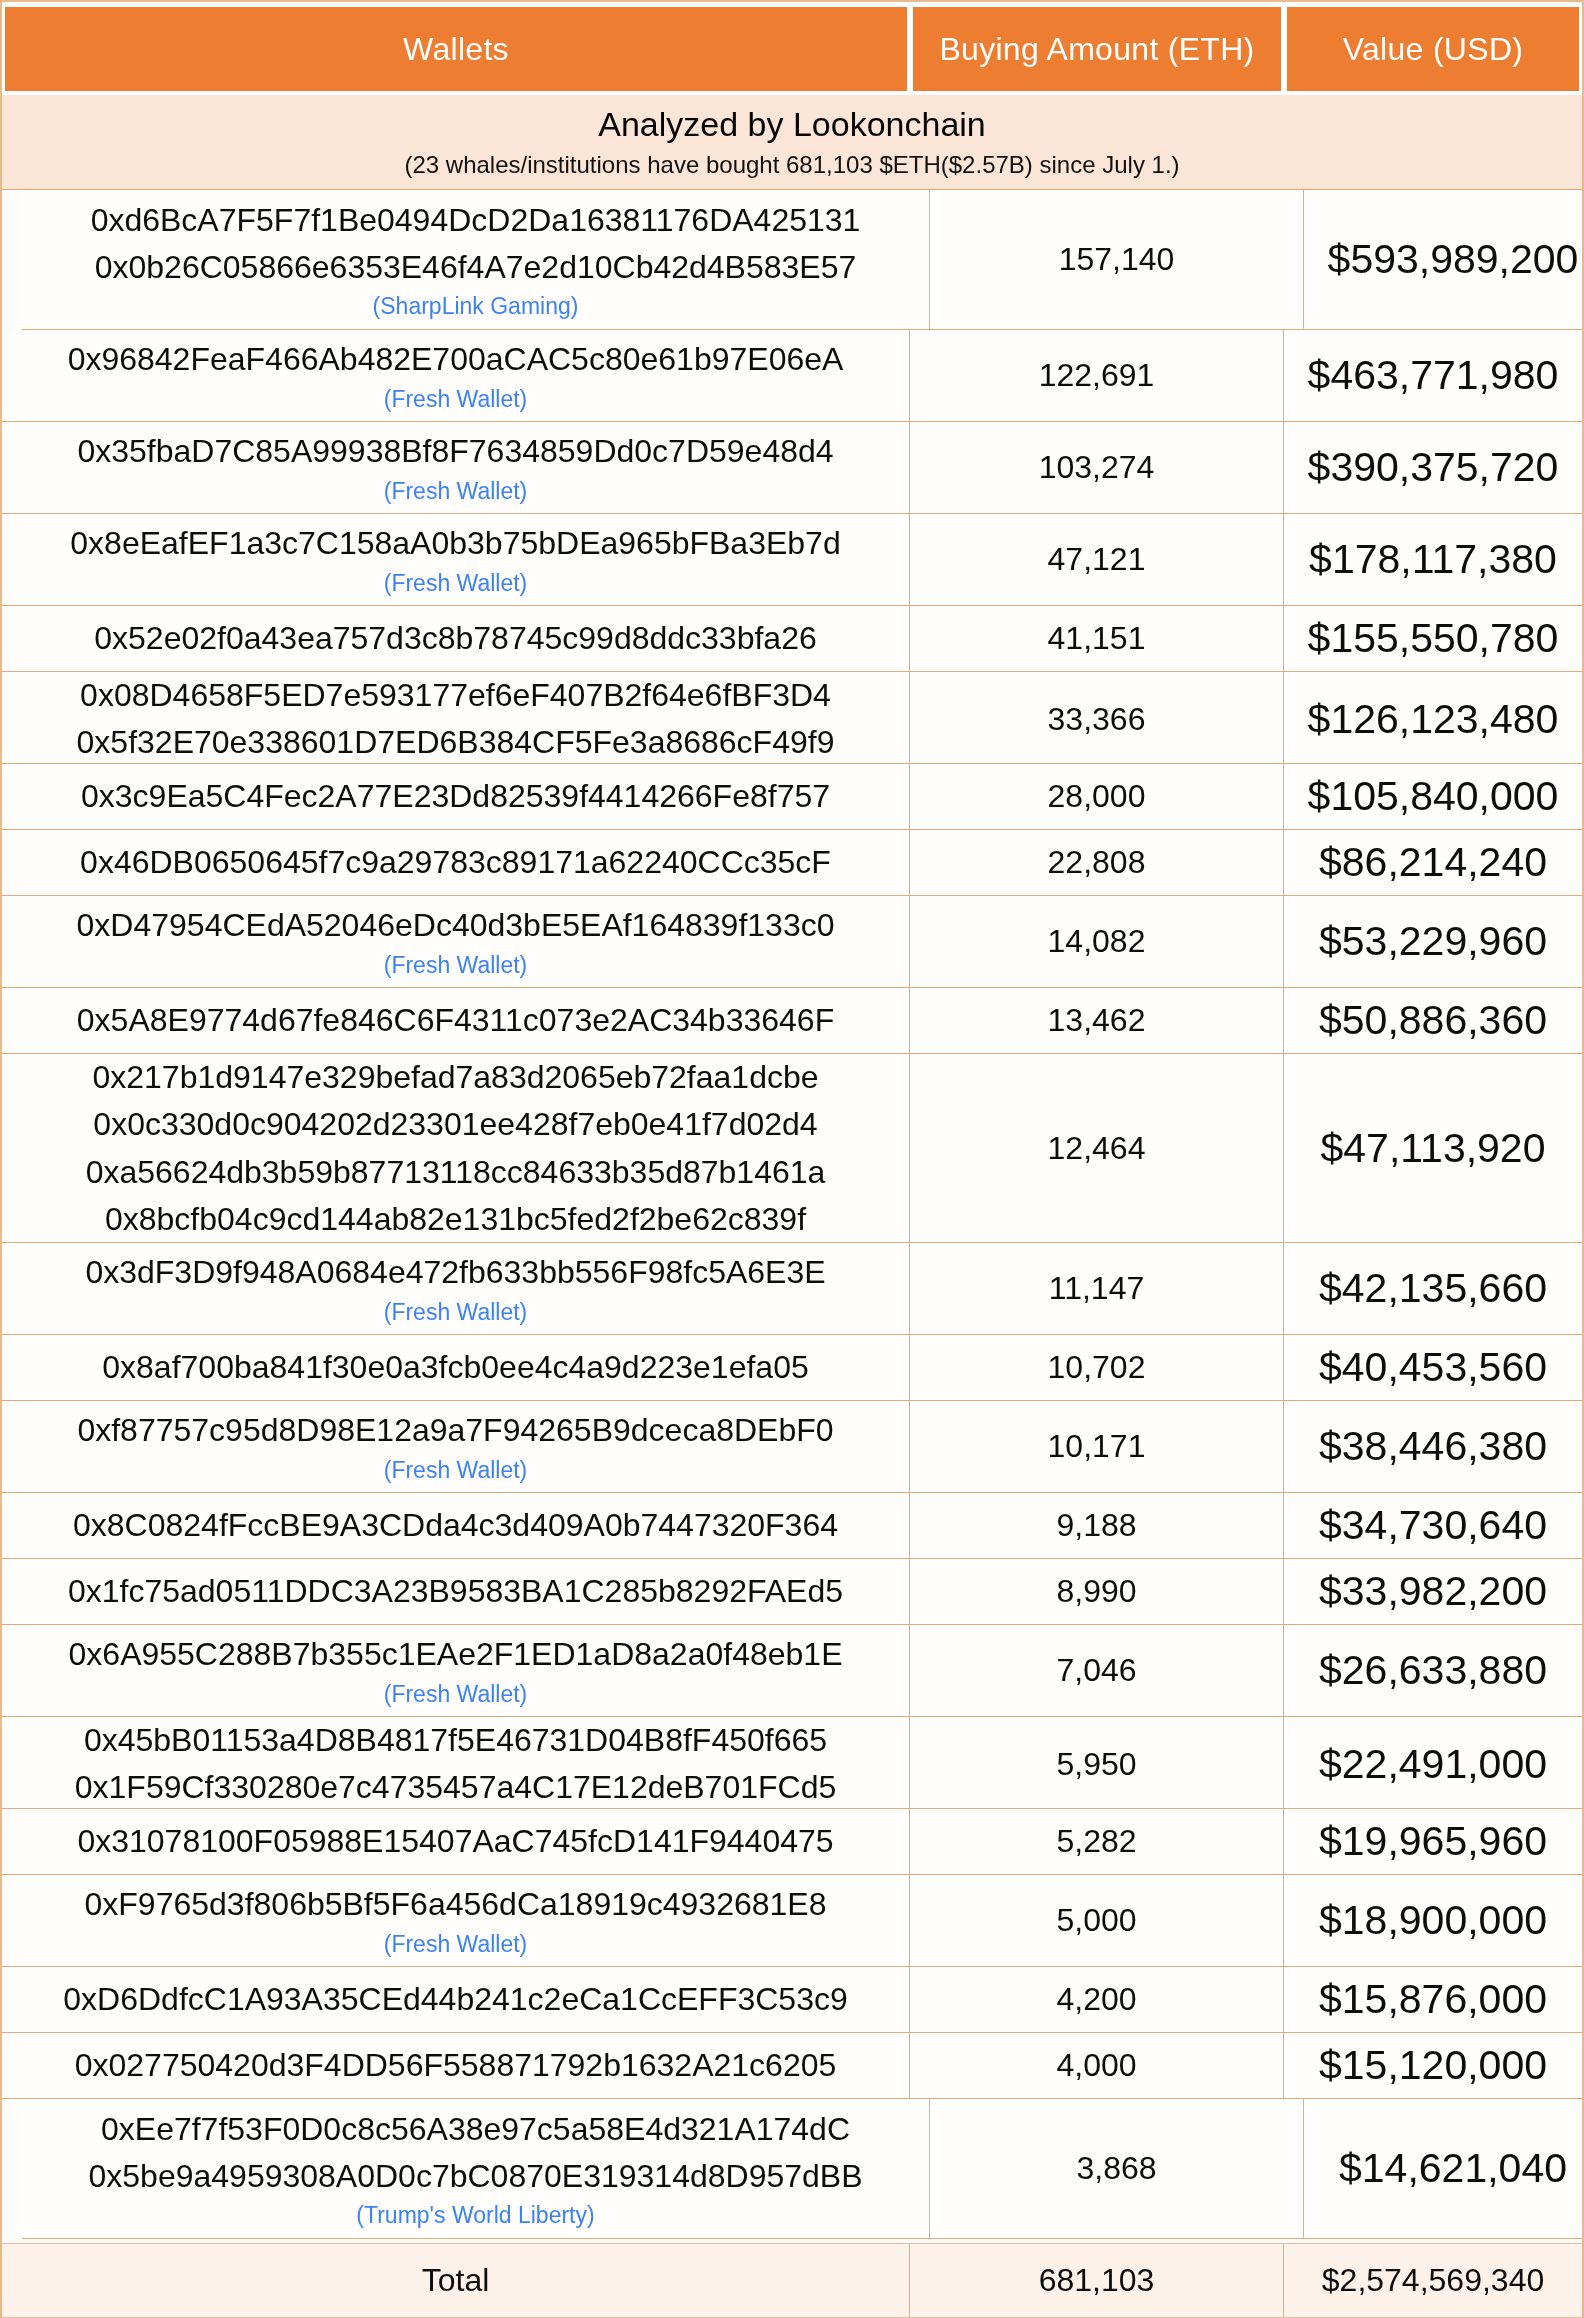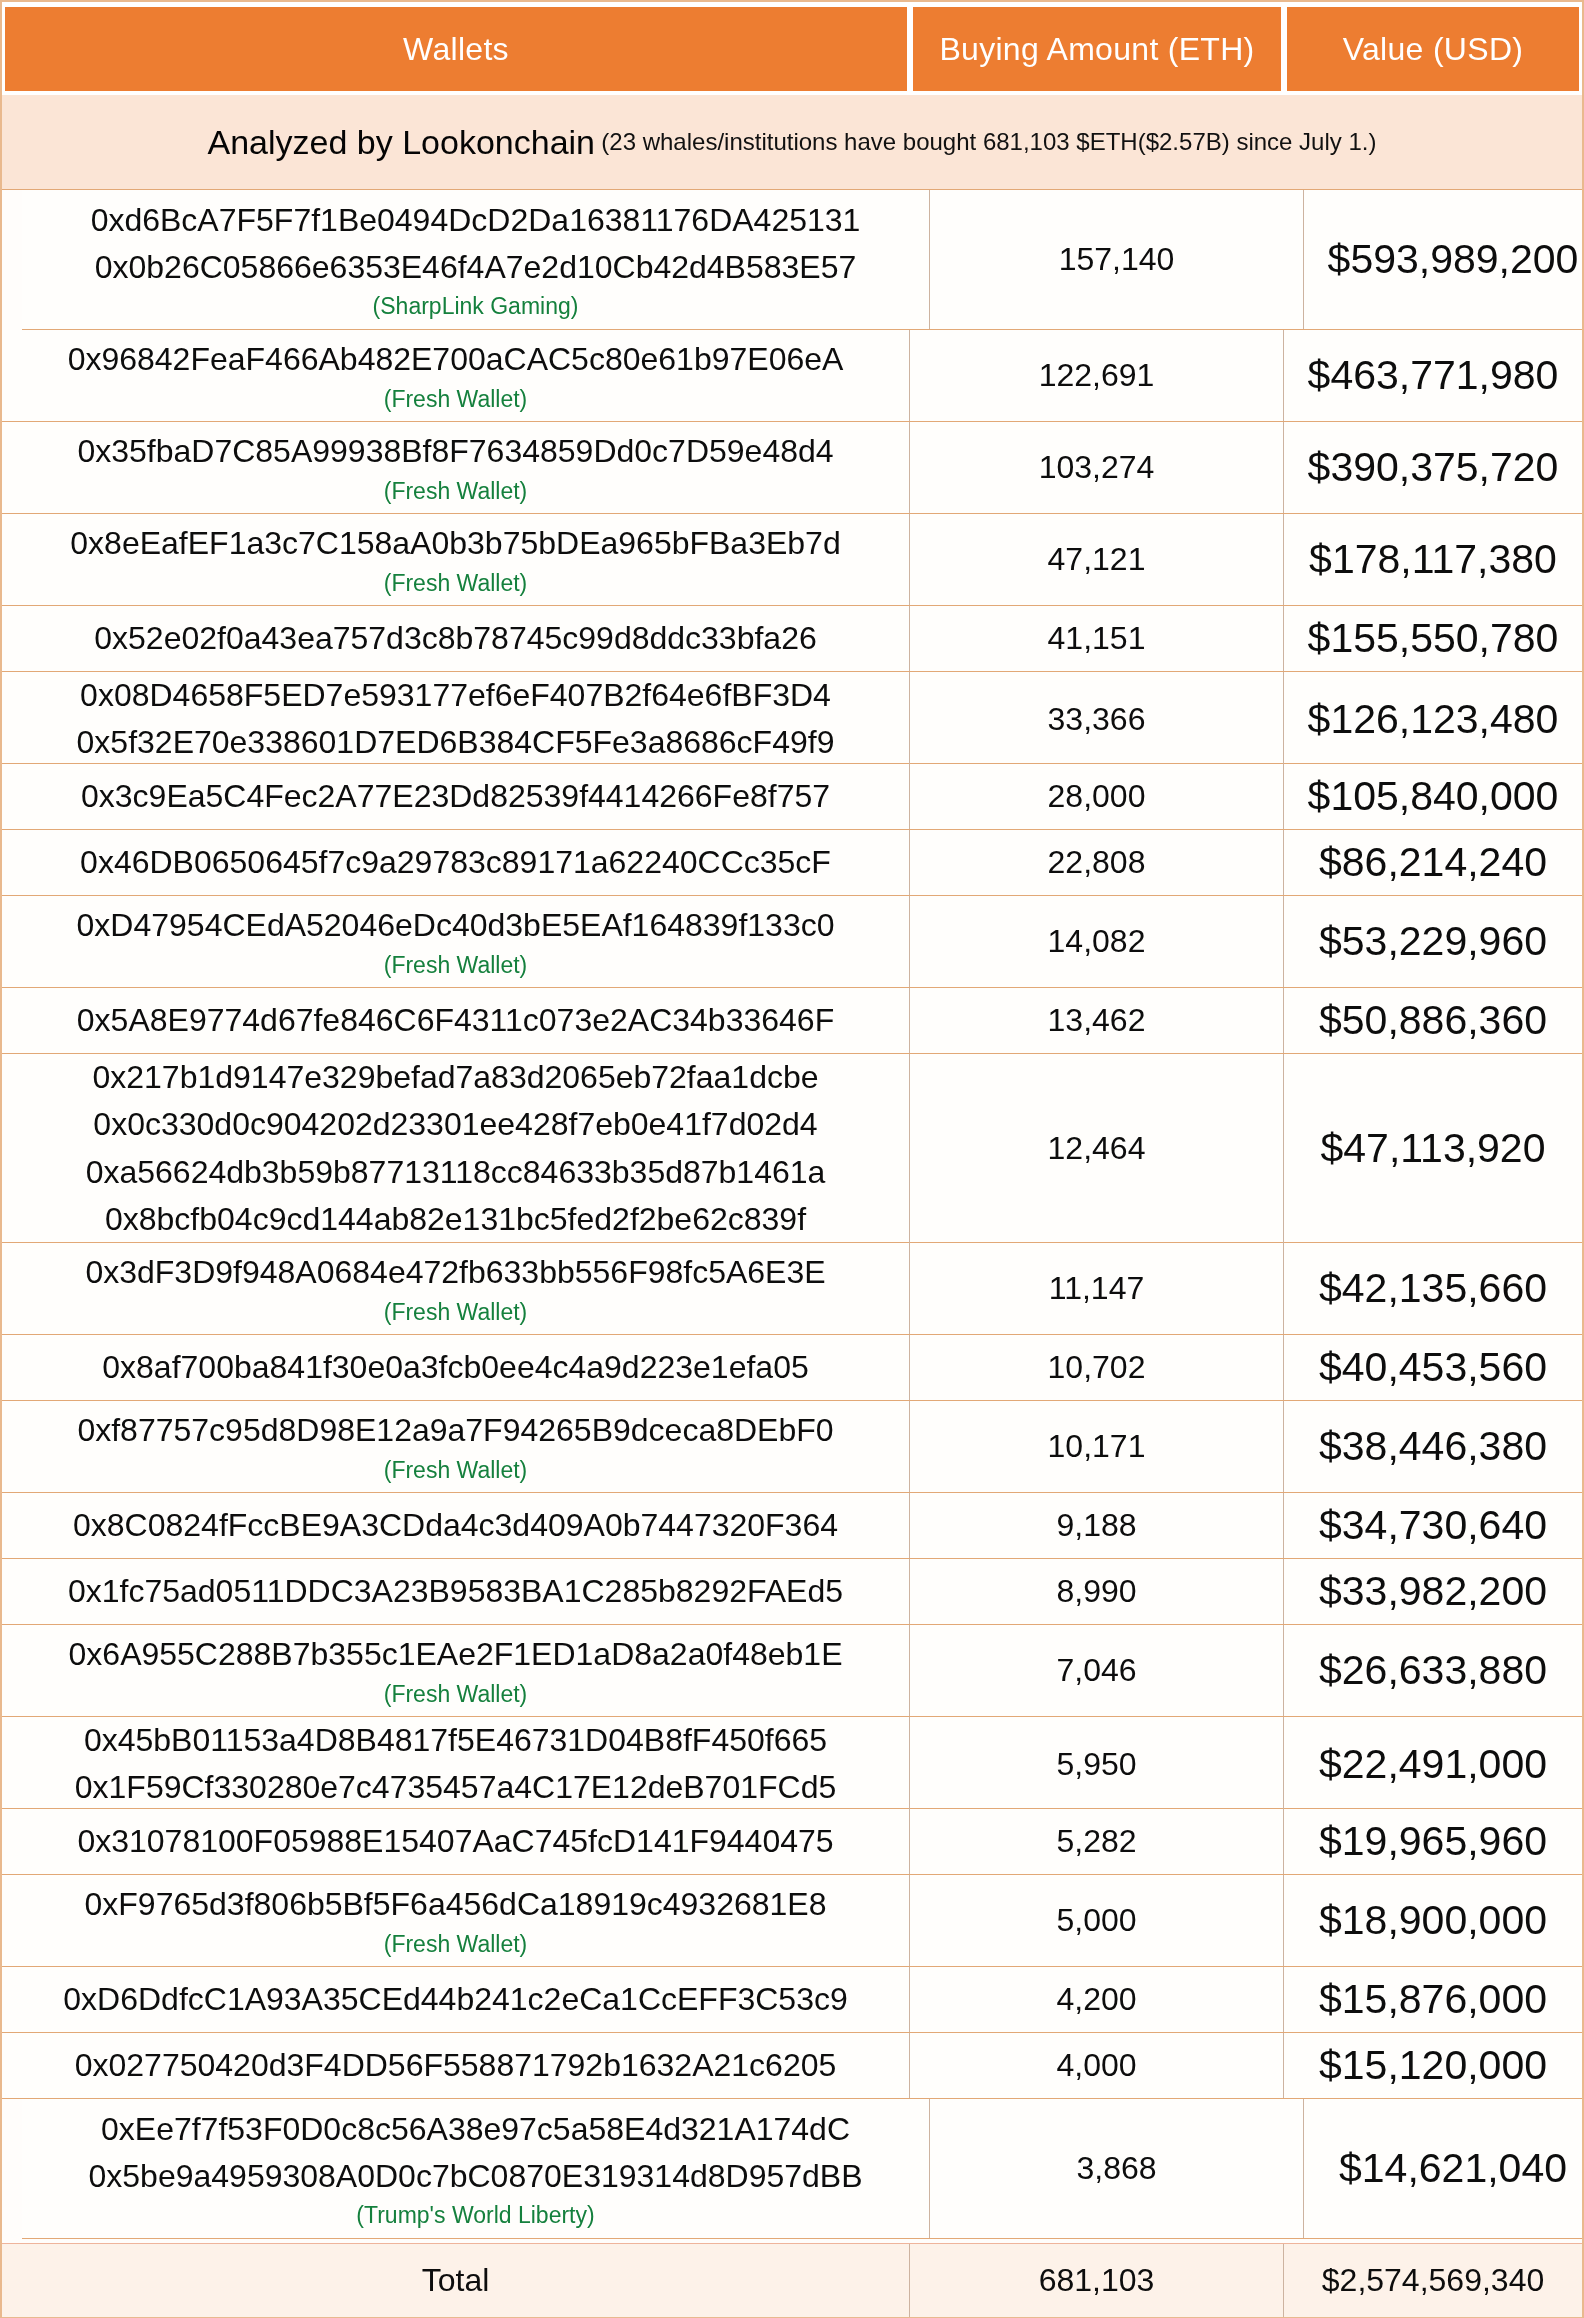--- a/index.html
+++ b/index.html
@@ -36,21 +36,21 @@
     display:flex;
     align-items:center;
     justify-content:center;
     letter-spacing:0.3px;
   }
   
   .subtitle-row{
     background:var(--subtitle_bg, #fbe5d6);
     height:95px;
     display:flex;
-    flex-direction:row;
+    flex-direction:column;
     align-items:center;
     justify-content:center;
     gap:6.3px;
     border-bottom:1.3px solid var(--border_color, #e2a876);
   }
   .subtitle-title{
     font-size:34px;
     color:#050505;
   }
   .subtitle-note{
@@ -84,21 +84,21 @@
     width:100%;
   }
   .addr{
     font-size:32px;
     line-height:1.48;
     white-space:nowrap;
   }
   .wallet-label{
     font-size:23px;
     line-height:1.35;
-    color:#15803d;
+    color:#3b82f6;
   }
   
   .total-row{
     display:grid;
     grid-template-columns:var(--col1) var(--col2) var(--col3);
     background:var(--total_bg, #fdf2e9);
     height:74px;
     border-top:1.3px solid #efb49b;
     margin-top:auto;
   }

